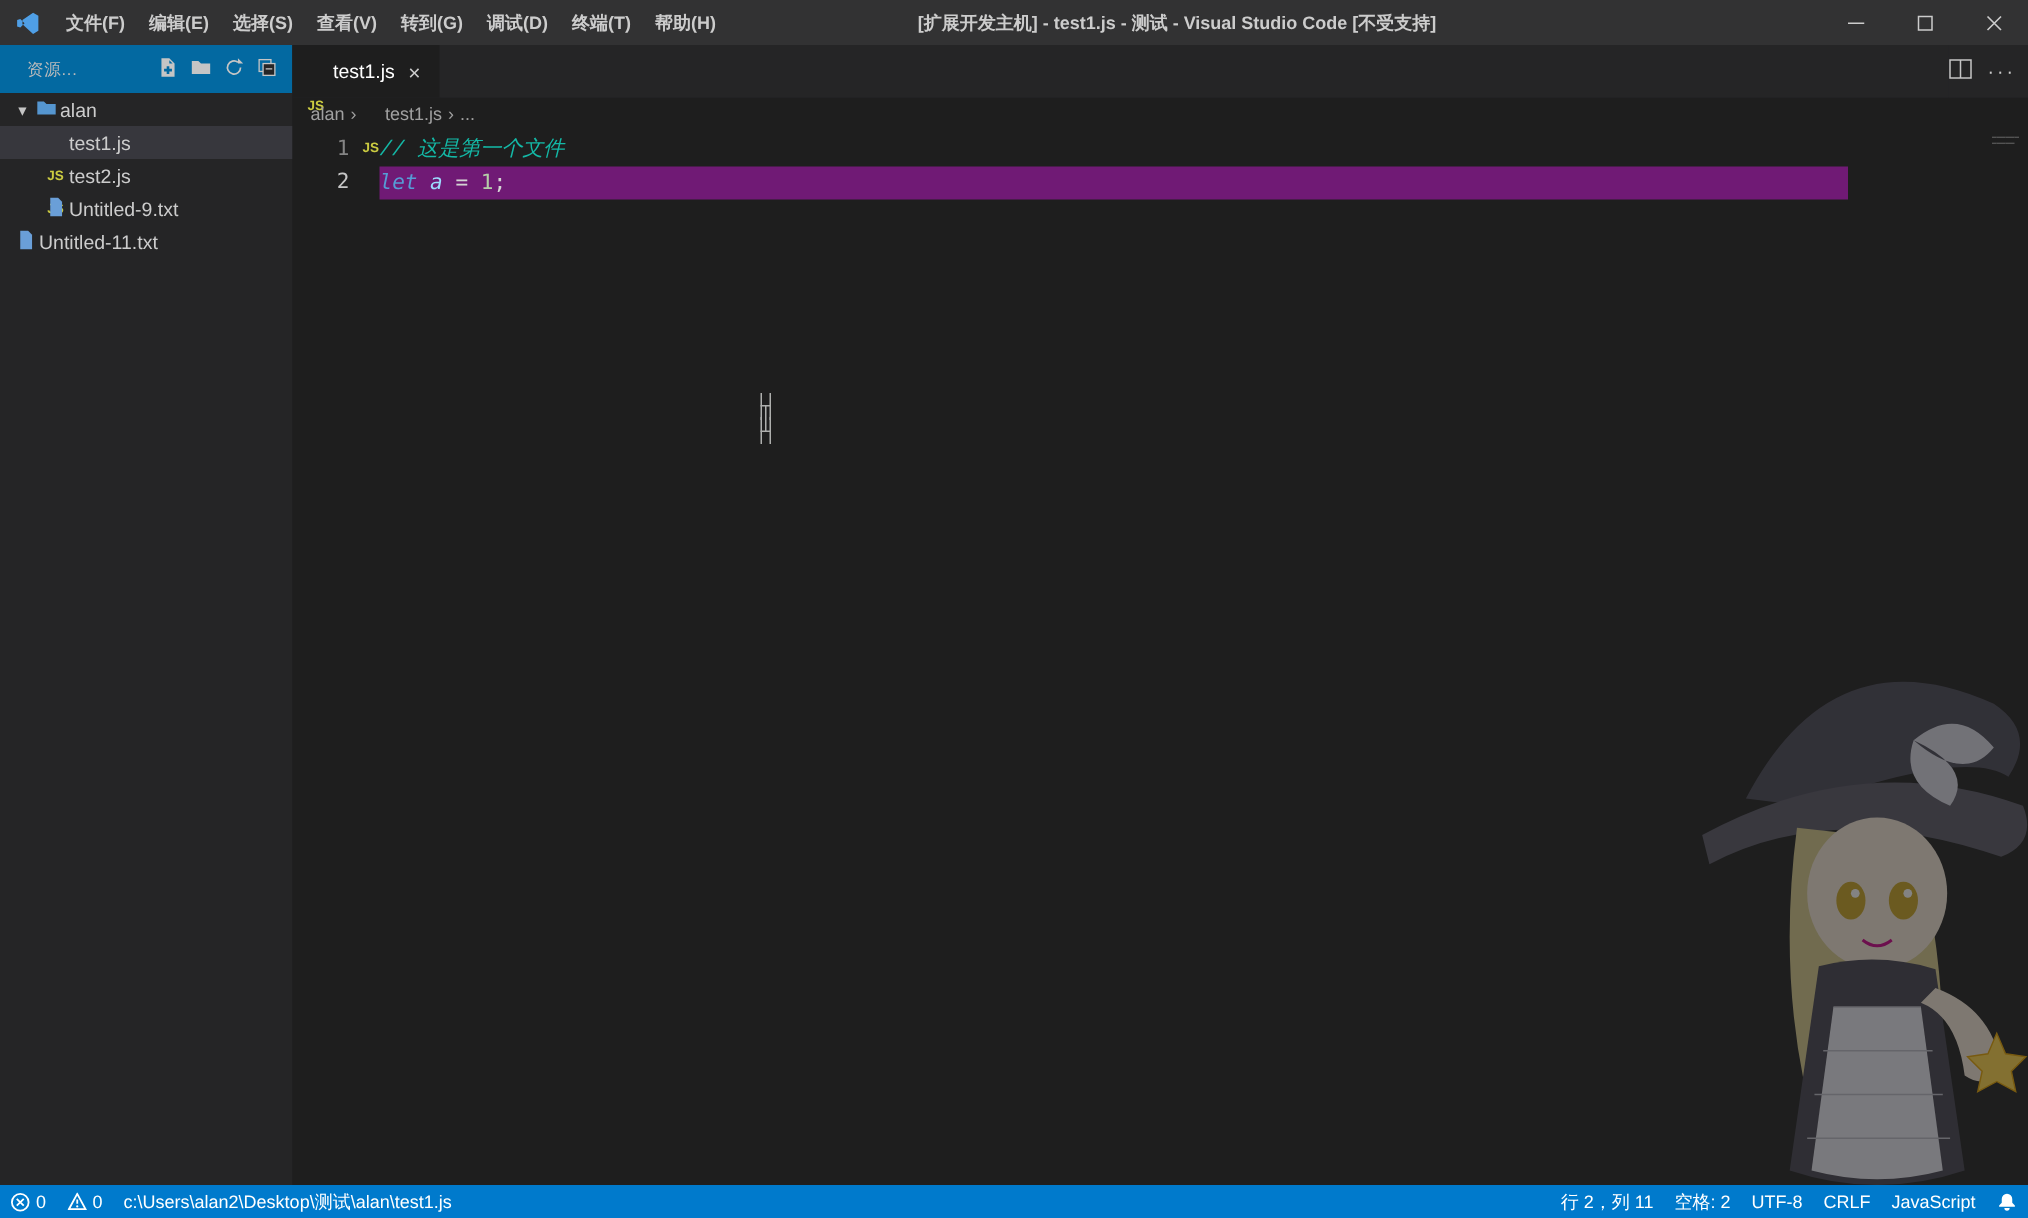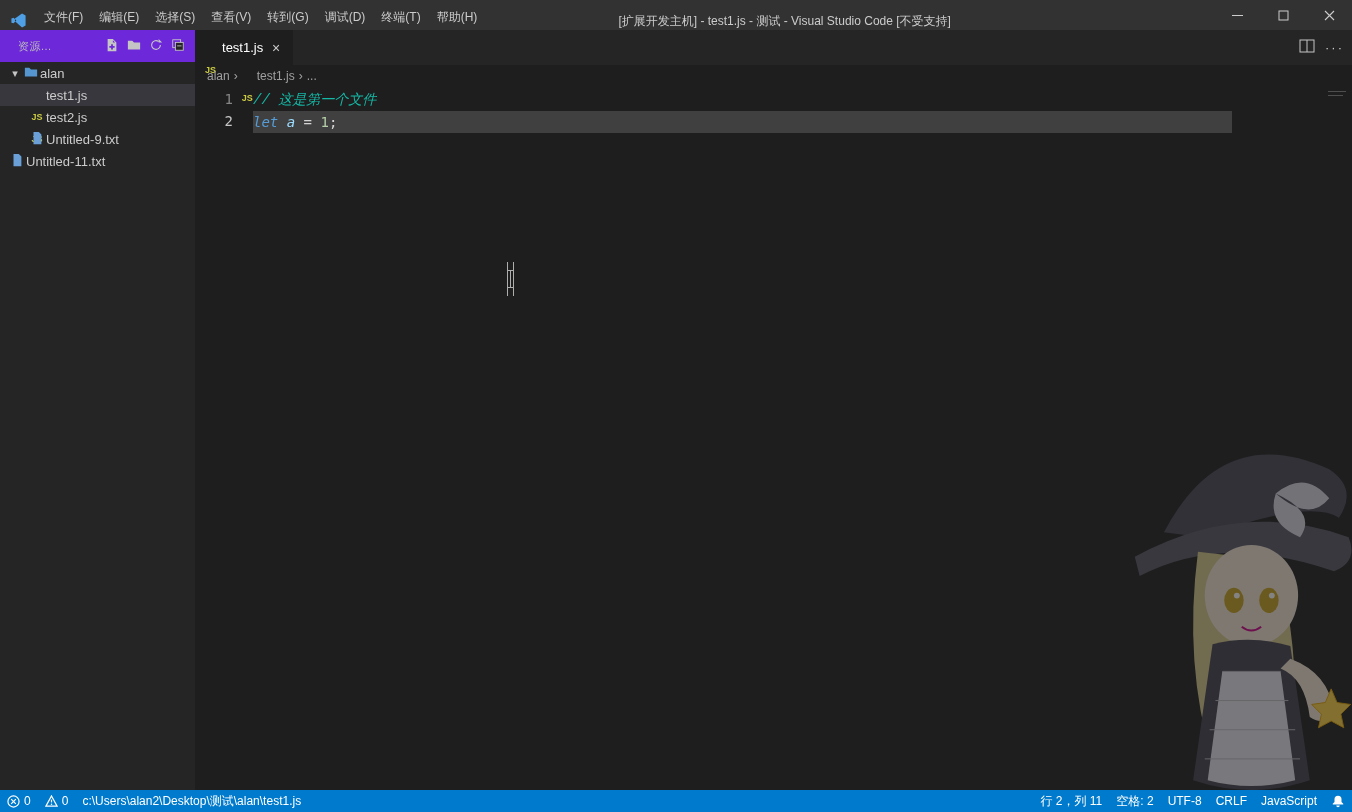--- a/index.html
+++ b/index.html
@@ -10,38 +10,39 @@
   font-size: 13px;
   color: #cccccc;
   overflow: hidden;
   position: relative;
 }
 
 .titlebar {
   height: 30px;
   background: #323233;
   display: flex;
-  align-items: flex-end;
+  align-items: center;
   padding-left: 8px;
+  font-weight: bold;
 }
 .titlebar .logo {
   width: 20px; height: 20px;
   display: flex; align-items: center; justify-content: center;
   margin-right: 8px;
 }
 .menubar { display: flex; }
 .menuitem { padding: 4px 8px; color: #cccccc; cursor: default; font-size: 12px; }
 .wintitle { flex: 1; text-align: center; color: #cccccc; font-size: 12px; padding-right: 130px; }
 .winctrls { display: flex; }
 .winbtn { width: 46px; height: 30px; display: flex; align-items: center; justify-content: center; color: #ccc; }
 
 
 .exphdr {
   height: 32px;
-  background: #6d28d9;
+  background: #0369a1;
   display: flex;
   align-items: center;
   padding: 0 6px 0 18px;
   color: #bbbbbb;
 }
 .exphdr .lbl { flex: 1; font-size: 11px; letter-spacing: .5px; }
 .exphdr .act { width: 22px; text-align: center; }
 
 
 .main { display: flex; height: calc(100% - 30px - 22px); }
@@ -73,21 +74,21 @@
 .tabgap { flex: 1; background: #252526; }
 .tabtools { display: flex; align-items: center; background: #252526; padding-right: 8px; gap: 10px; color: #ccc; }
 
 
 .bread { height: 22px; display: flex; align-items: center; padding-left: 12px; font-size: 12px; color: #a0a0a0; gap: 4px; }
 
 
 .code { flex: 1; display: flex; position: relative; overflow: hidden; }
 .gutter { width: 58px; text-align: right; padding-right: 20px; font-family: Consolas, monospace; font-size: 14px; color: #858585; line-height: 22px; padding-top: 1px;}
 .lines { flex: 1; font-family: Consolas, monospace; font-size: 14px; line-height: 22px; padding-top: 1px;}
-.lines .l2 { background: #404040; width: calc(100% - 120px); }
+.lines .l2 { background: #701a75; width: calc(100% - 120px); }
 .tok-com { color: #14b8a6; font-style: italic; font-family: Liberation Mono, monospace; }
 .tok-kw  { color: #569cd6; font-style: italic; }
 .tok-var { color: #9cdcfe; font-style: italic; }
 .tok-op  { color: #d4d4d4; }
 .tok-num { color: #b5cea8; }
 .minimap { width: 110px; position: absolute; right: 0; top: 0; height: 100%; opacity: .5; }
 .minimap .mm { position: absolute; right: 6px; top: 2px; font-size: 3px; color: #888; white-space: pre; }
 
 
 .status {

